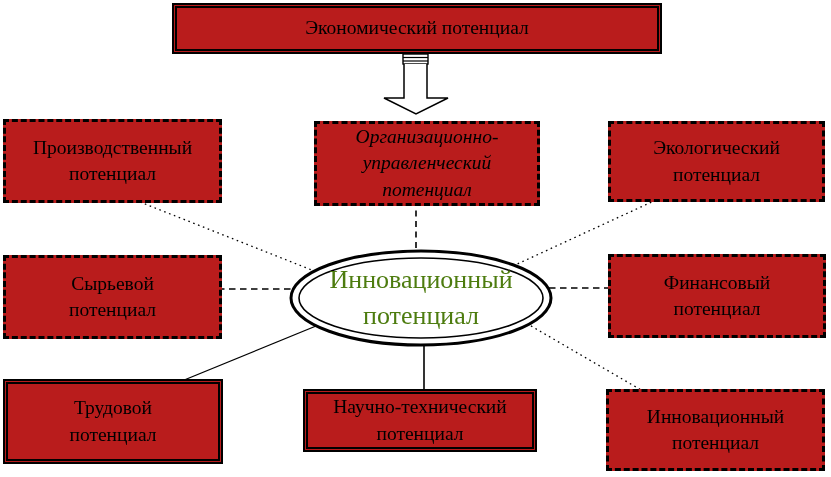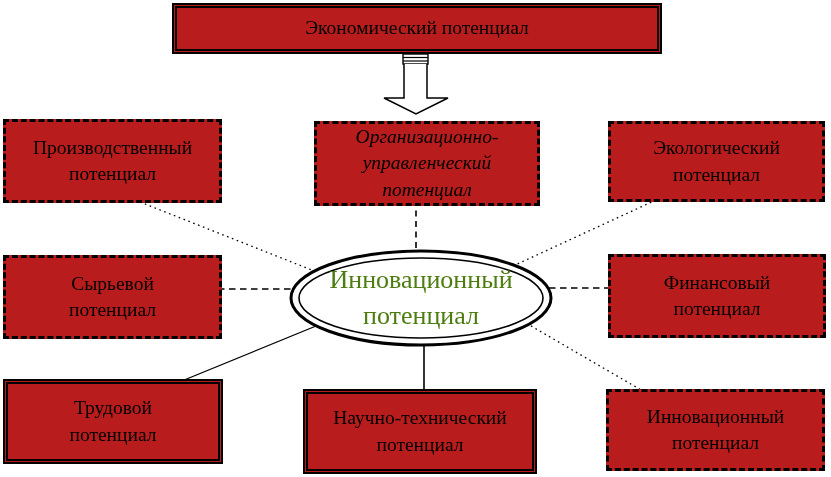--- a/index.html
+++ b/index.html
@@ -102,21 +102,21 @@
   </div>
 
   <div class="node b-dashed" style="left:608px; top:254px; width:218px; height:84px; padding:0 26px;">
     <span>Финансовый потенциал</span>
   </div>
 
   <div class="node b-double" style="left:3px; top:379px; width:220px; height:85px; padding:0 30px;">
     <span>Трудовой потенциал</span>
   </div>
 
-  <div class="node b-double" style="left:303px; top:389px; width:234px; height:85px; padding:15px 4px;">
+  <div class="node b-double" style="left:303px; top:389px; width:234px; height:63px; padding:15px 4px;">
     <span>Научно-технический потенциал</span>
   </div>
 
   <div class="node b-dashed" style="left:606px; top:389px; width:219px; height:82px; padding:0 24px;">
     <span>Инновационный потенциал</span>
   </div>
 
 </div>
 
 </body></html>

